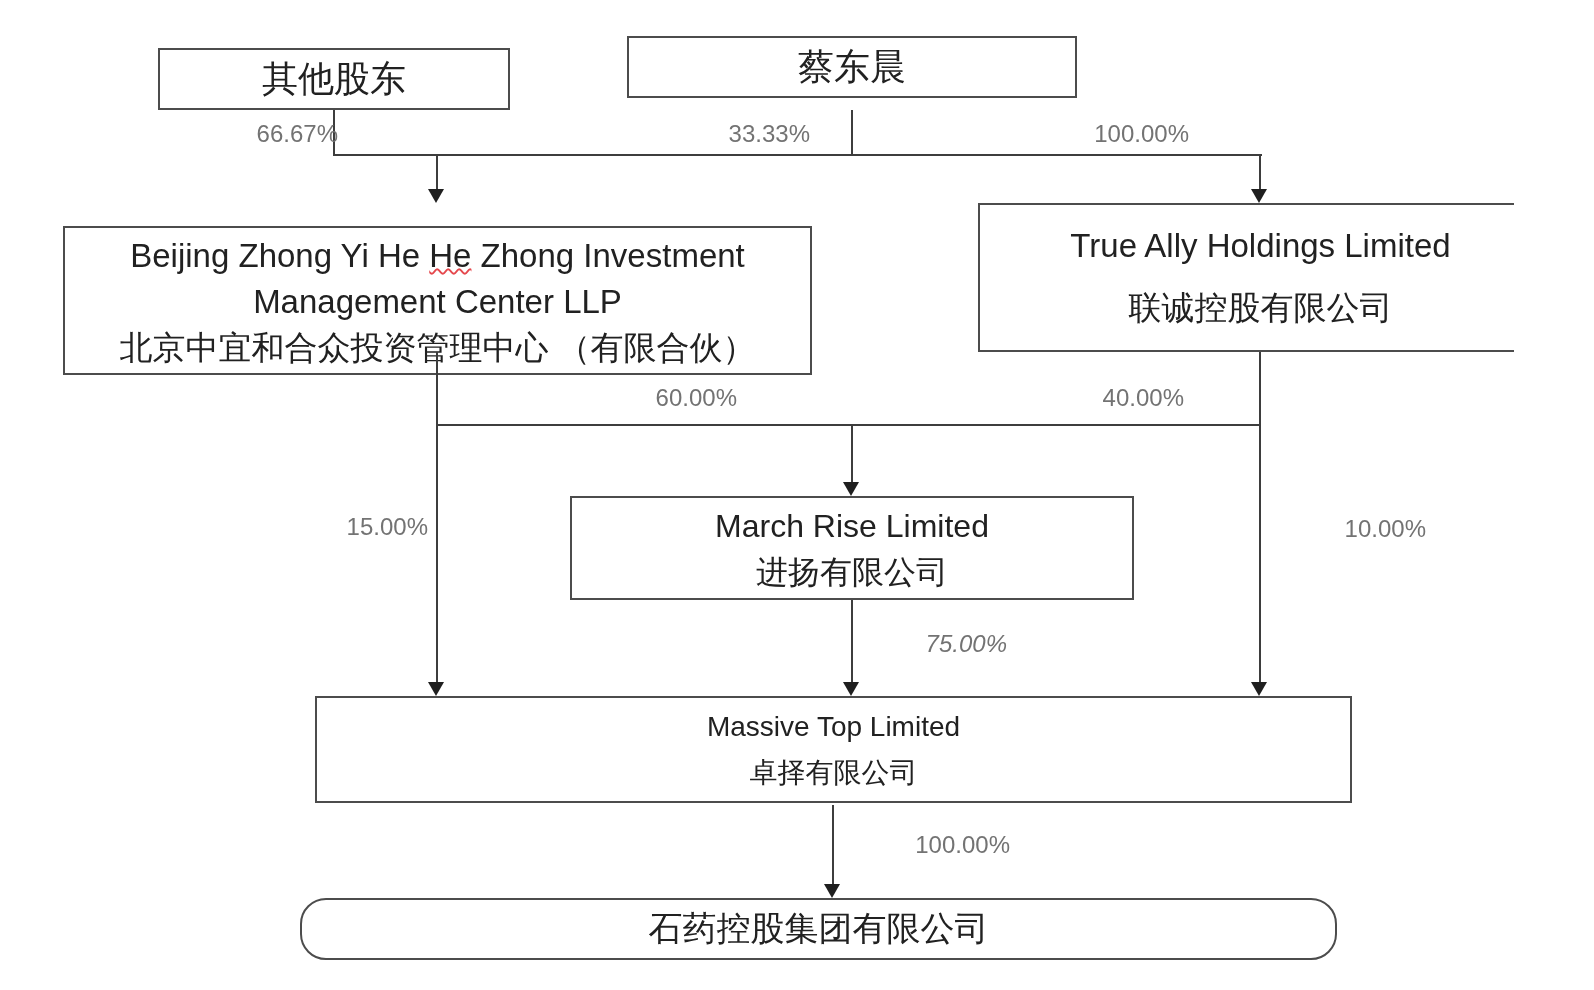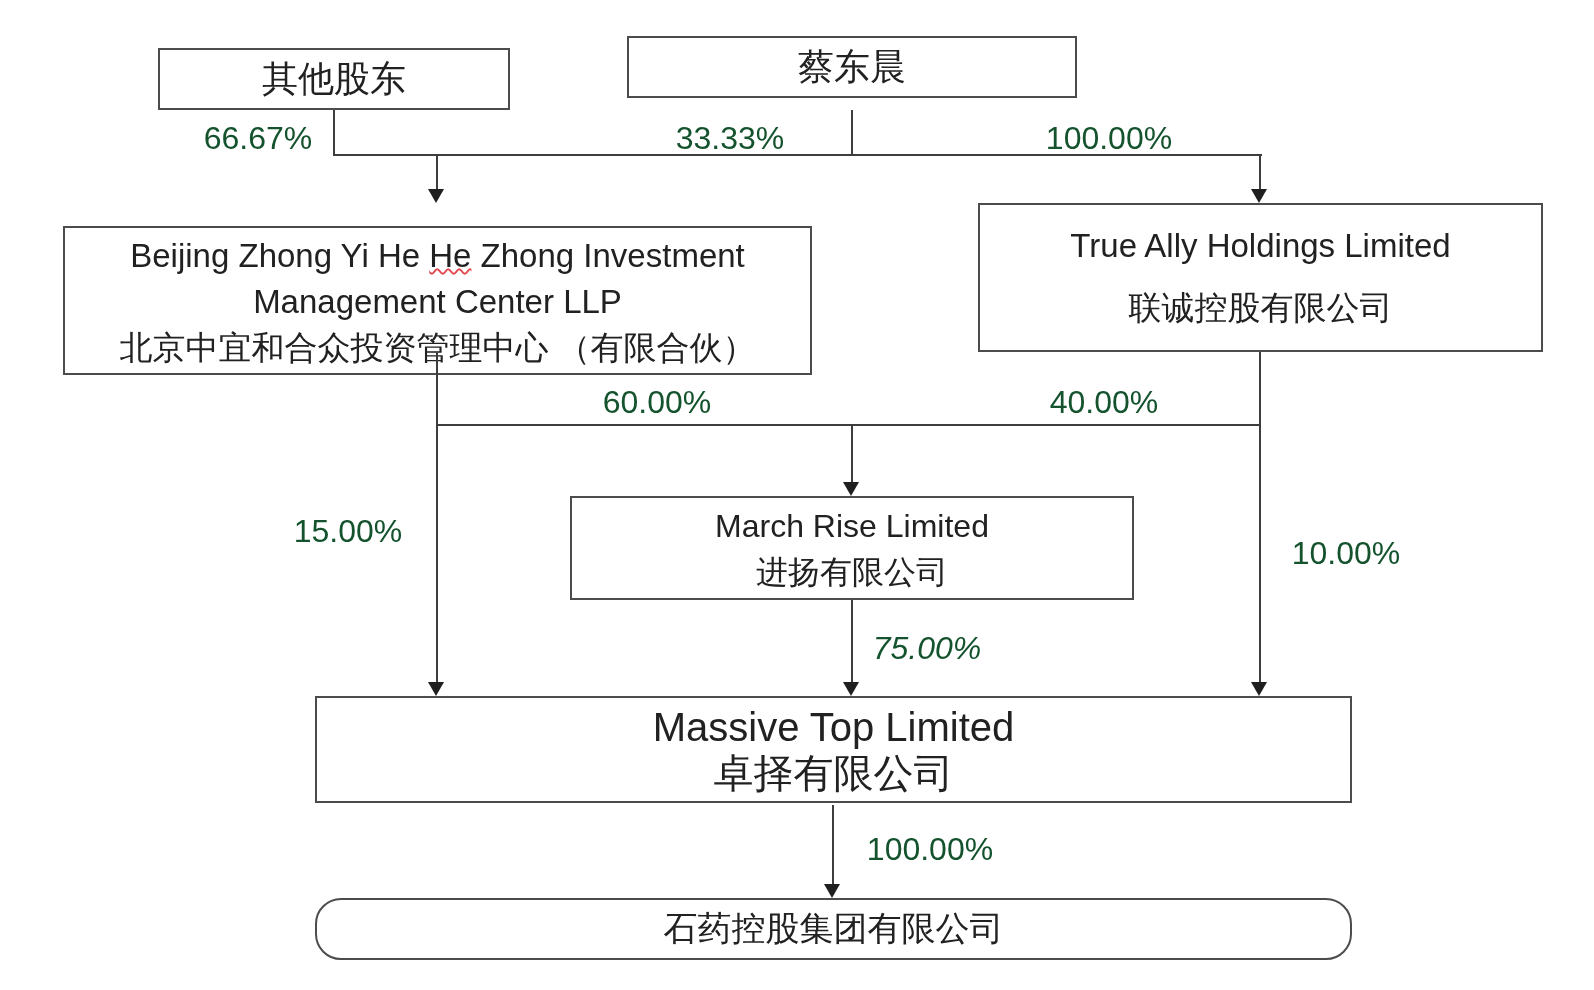--- a/index.html
+++ b/index.html
@@ -8,21 +8,20 @@
     background: #ffffff;
     font-family: "Liberation Sans", "DejaVu Sans", sans-serif;
   }
   .canvas {
     position: relative;
     width: 1514px;
     height: 990px;
     background: #ffffff;
     overflow: hidden;
     color: #212121;
-    padding-left: 40px;
   }
   .box {
     position: absolute;
     background: #ffffff;
     border: 2px solid #4c4c4c;
     box-sizing: border-box;
     text-align: center;
     color: #212121;
   }
   .bline { width: 100%; }
@@ -40,39 +39,39 @@
     position: absolute;
     width: 0;
     height: 0;
     border-left: 8px solid transparent;
     border-right: 8px solid transparent;
     border-top: 14px solid #1f1f1f;
   }
   .pct {
     position: absolute;
     width: 160px;
-    text-align: center;
-    font-size: 32px;
-    color: #14532d;
+    text-align: right;
+    font-size: 24px;
+    color: #737373;
     white-space: nowrap;
   }
   .spell {
     text-decoration: underline;
     text-decoration-style: wavy;
     text-decoration-color: #e5484d;
     text-decoration-thickness: 2px;
   }
   
   #b-other   { left: 158px; top: 48px;  width: 352px;  height: 62px;  font-size: 36px; line-height: 58px; }
   #b-cai     { left: 627px; top: 36px;  width: 450px;  height: 62px;  font-size: 36px; line-height: 58px; }
   #b-beijing { left: 63px;  top: 203px; width: 749px;  height: 149px; font-size: 33px; line-height: 46px; padding-top: 5px; margin-top: 23px; }
   #b-trueally{ left: 978px; top: 203px; width: 565px;  height: 149px; font-size: 33px; line-height: 62px; padding-top: 10px; }
   #b-march   { left: 570px; top: 496px; width: 564px;  height: 104px; font-size: 32px; line-height: 46px; padding-top: 5px; }
-  #b-massive { left: 315px; top: 696px; width: 1037px; height: 107px; font-size: 40px; line-height: 46px; padding-top: 6px; }
-  #b-cspc    { left: 315px; top: 898px; width: 1037px; height: 62px;  font-size: 34px; line-height: 56px; border-radius: 26px; }
+  #b-massive { left: 315px; top: 696px; width: 1037px; height: 107px; font-size: 28px; line-height: 46px; padding-top: 6px; }
+  #b-cspc    { left: 300px; top: 898px; width: 1037px; height: 62px;  font-size: 34px; line-height: 56px; border-radius: 26px; }
 </style>
 </head>
 <body>
 
 <div class="canvas">
 
   <div class="box" id="b-other">
     <div class="bline">其他股东</div>
   </div>
 
@@ -125,17 +124,17 @@
   <div class="arrow" style="left:843px; top:682px;"></div>
   <div class="vline" style="left:832px; top:805px; height:81px;"></div>
   <div class="arrow" style="left:824px; top:884px;"></div>
 
   <div class="pct" style="left:178px; top:120px;">66.67%</div>
   <div class="pct" style="left:650px; top:120px;">33.33%</div>
   <div class="pct" style="left:1029px; top:120px;">100.00%</div>
   <div class="pct" style="left:577px; top:384px;">60.00%</div>
   <div class="pct" style="left:1024px; top:384px;">40.00%</div>
   <div class="pct" style="left:268px; top:513px;">15.00%</div>
-  <div class="pct" style="left:1266px; top:535px;">10.00%</div>
+  <div class="pct" style="left:1266px; top:515px;">10.00%</div>
   <div class="pct" style="left:847px; top:630px;font-style:italic;">75.00%</div>
   <div class="pct" style="left:850px; top:831px;">100.00%</div>
 
 </div>
 
 </body></html>

